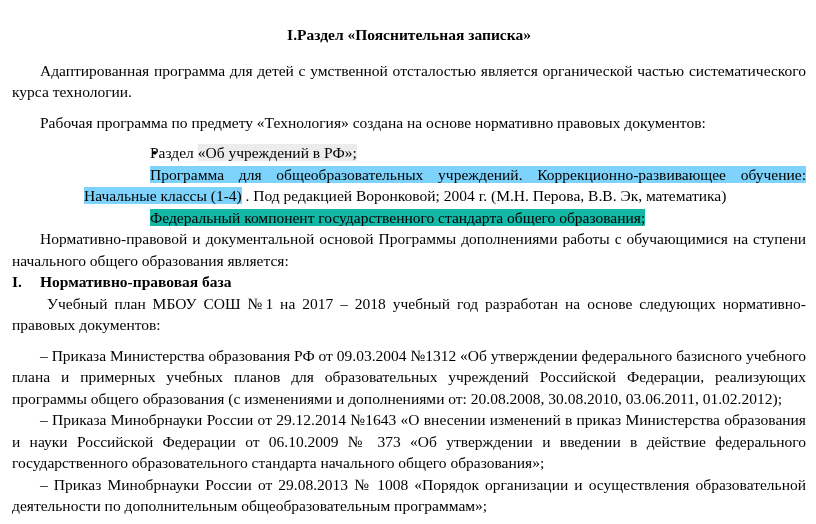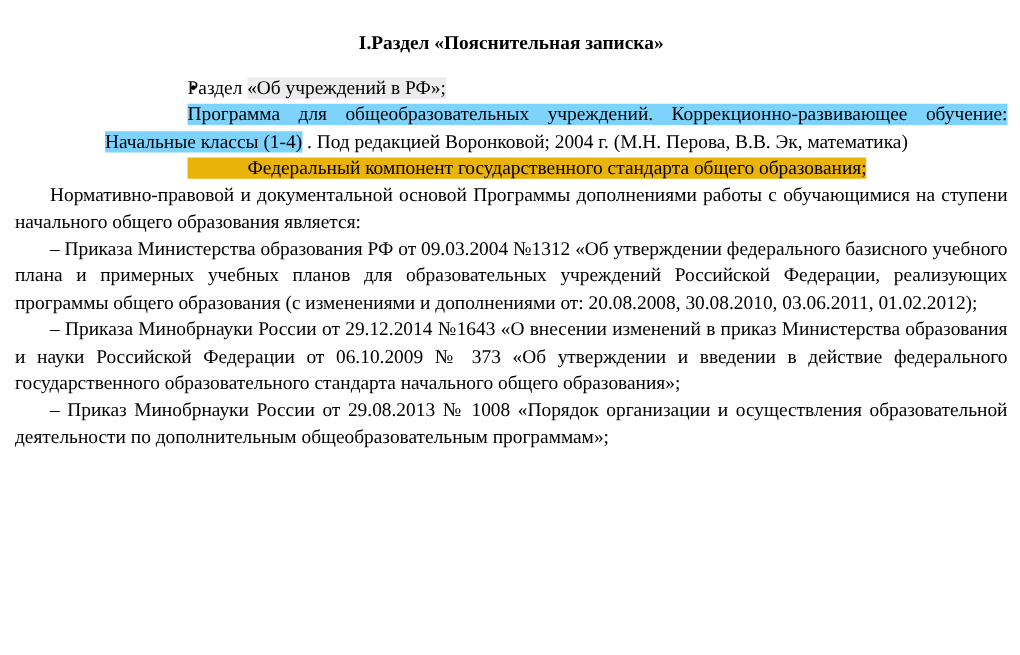--- a/index.html
+++ b/index.html
@@ -39,33 +39,37 @@
   .hl { background: #ececec; }
   .bold { font-weight: 400; }
 </style>
 </head>
 <body>
 
 <div class="page">
 
   <h1 class="doc-title">I.Раздел «Пояснительная записка»</h1>
 
+  <p class="para ti28 mb9">Адаптированная программа для детей с умственной отсталостью является органической частью систематического курса технологии.</p>
 
+  <p class="para ti28 mb9">Рабочая программа по предмету «Технология» создана на основе нормативно правовых документов:</p>
 
   <div>
     <p class="bullet-item"><span class="bullet-marker">•</span><span>Раздел </span><span class="hl" style="background: rgb(236, 236, 236);">«Об учреждений в РФ»;</span></p>
 
     <p class="bullet-item"><span class="bullet-marker">•</span><span class="hl" style="background: #7dd3fc;">Программа для общеобразовательных учреждений. Коррекционно-развивающее обучение: Начальные классы (1-4)</span><span> . Под редакцией Воронковой; 2004 г. (М.Н. Перова, В.В. Эк, математика)</span></p>
 
-    <p class="bullet-item"><span class="bullet-marker">•</span><span class="hl" style="background: #eab308; padding-left: 48px;">Федеральный компонент государственного стандарта общего образования;</span></p>
+    <p class="bullet-item"><span class="bullet-marker">•</span><span class="hl" style="background: #14b8a6;">Федеральный компонент государственного стандарта общего образования;</span></p>
   </div>
 
   <p class="para ti28">Нормативно-правовой и документальной основой Программы дополнениями работы с обучающимися на ступени начального общего образования является:</p>
 
+  <p class="section-heading"><span class="heading-num">I.</span><span>Нормативно-правовая база</span></p>
 
+  <p class="para ti35 mb9">Учебный план МБОУ СОШ №1 на 2017 – 2018 учебный год разработан на основе следующих нормативно-правовых документов:</p>
 
   <div>
 
     <p class="para ti28"><span>– Приказа Министерства образования РФ от 09.03.2004 №1312 «Об утверждении федерального базисного учебного плана и примерных учебных планов для образовательных учреждений Российской Федерации, реализующих программы общего образования (с изменениями и дополнениями от: 20.08.2008, 30.08.2010, 03.06.2011, </span><span class="bold">01.02.2012</span><span>);</span></p>
 
     <p class="para ti28">– Приказа Минобрнауки России от 29.12.2014 №1643 «О внесении изменений в приказ Министерства образования и науки Российской Федерации от 06.10.2009 № 373 «Об утверждении и введении в действие федерального государственного образовательного стандарта начального общего образования»;</p>
 
     <p class="para ti28">– Приказ Минобрнауки России от 29.08.2013 № 1008 «Порядок организации и осуществления образовательной деятельности по дополнительным общеобразовательным программам»;</p>
   </div>
 

